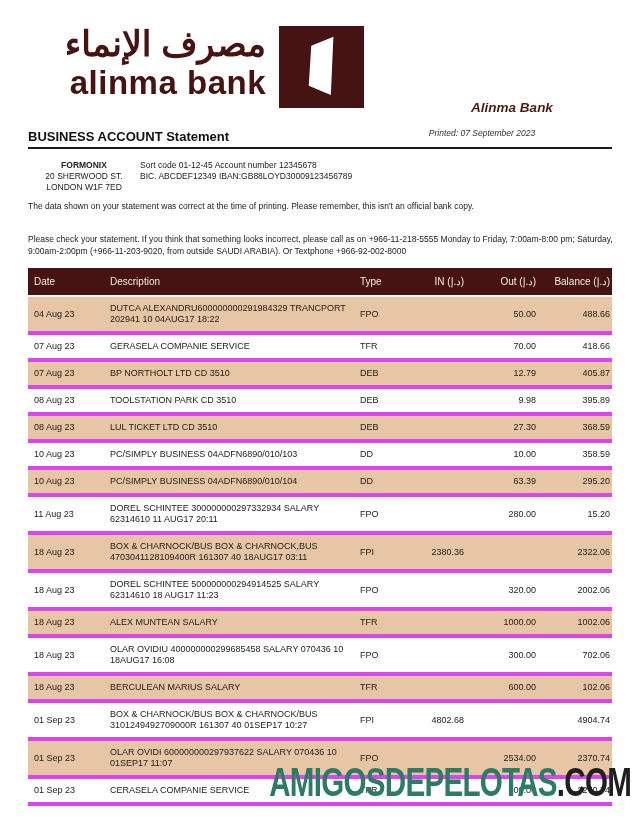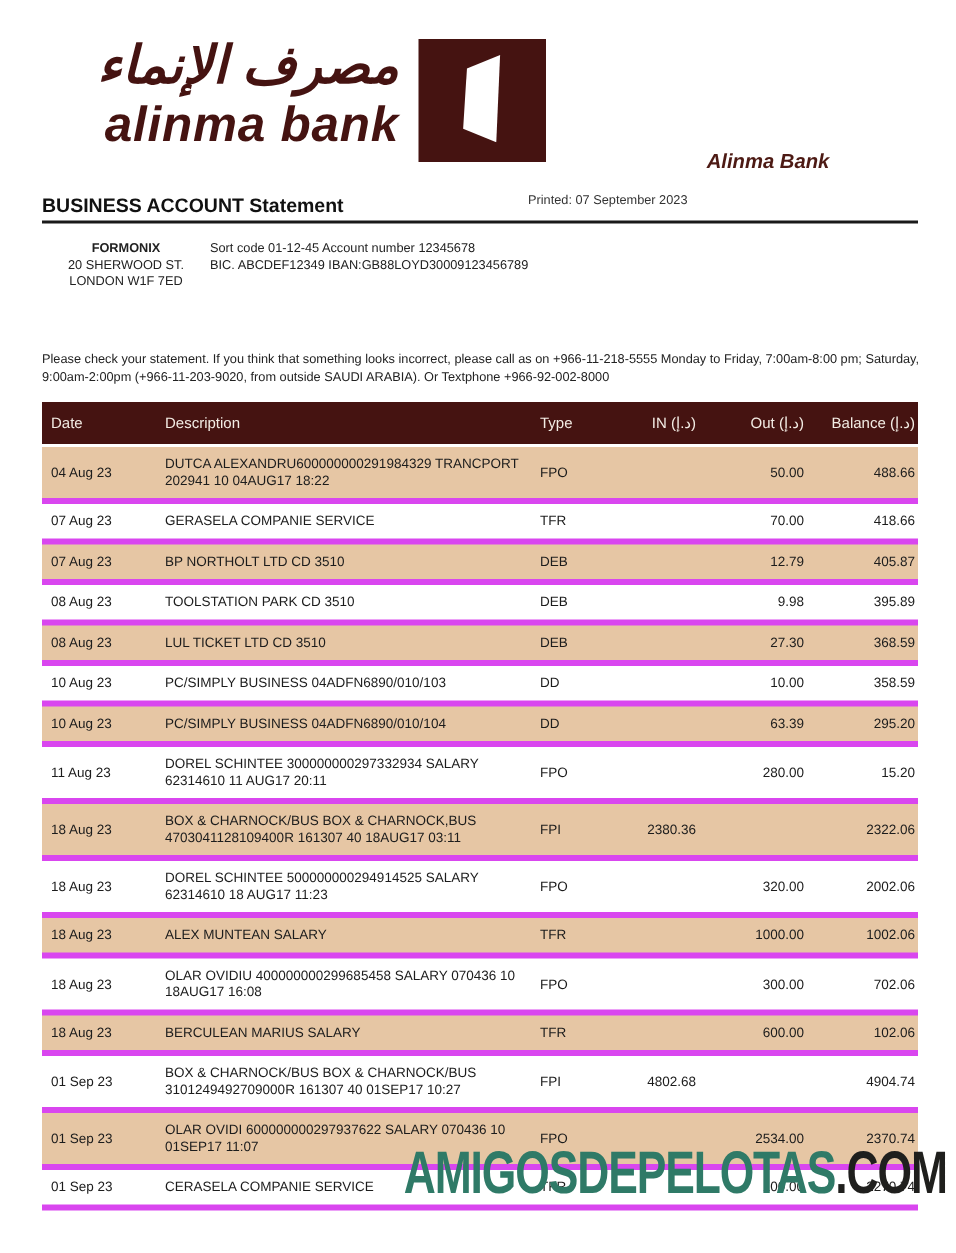--- a/index.html
+++ b/index.html
@@ -8,21 +8,21 @@
   .page {
     position: relative;
     width: 637px;
     height: 835px;
     background: #ffffff;
     overflow: hidden;
   }
 
   
   .brand { position: absolute; top: 24px; left: 28px; display: flex; align-items: flex-start; }
-  .brand-text { width: 238px; text-align: right; color: #451311; margin-right: 13px; font-style: italic; }
+  .brand-text { width: 238px; text-align: right; color: #451311; margin-right: 13px; }
   .brand-arabic {
     font-size: 35px; font-weight: bold; line-height: 40px;
     direction: rtl; letter-spacing: 0;
   }
   .brand-latin {
     font-size: 33px; font-weight: bold; line-height: 38px; letter-spacing: 0.5px;
   }
   .logo-square {
     width: 85px; height: 82px; background: #451311; position: relative; margin-top: 2px;
   }
@@ -30,22 +30,22 @@
     position: absolute; inset: 0; background: #ffffff;
     clip-path: polygon(38% 24%, 64% 13%, 61% 84%, 35% 73%);
   }
 
   
   .right-title {
     position: absolute; top: 100px; right: 25px; width: 200px; text-align: center;
     font-size: 13.5px; font-weight: bold; font-style: italic; color: #4d1a14;
   }
   .printed {
-    position: absolute; top: 128px; right: 25px; width: 260px; text-align: left;
-    font-size: 8.5px; color: #333333;
+    position: absolute; top: 128px; right: 25px; width: 260px; text-align: center;
+    font-size: 8.5px; color: #333333; font-style: italic;
   }
   .statement-heading {
     position: absolute; top: 129px; left: 28px;
     font-size: 13px; font-weight: bold; color: #111111;
   }
   .divider {
     position: absolute; top: 147px; left: 28px; width: 584px; height: 2px; background: #1a1a1a;
   }
 
   
@@ -128,20 +128,21 @@
       <div class="holder-name">FORMONIX</div>
       <div>20 SHERWOOD ST.</div>
       <div>LONDON W1F 7ED</div>
     </div>
     <div class="acct-details">
       <div>Sort code 01-12-45  Account number 12345678</div>
       <div>BIC. ABCDEF12349   IBAN:GB88LOYD30009123456789</div>
     </div>
   </div>
 
+  <div class="notice1">The data shown on your statement was correct at the time of printing. Please remember, this isn't an official bank copy.</div>
   <div class="notice2">Please check your statement. If you think that something looks incorrect, please call as on +966-11-218-5555 Monday to Friday, 7:00am-8:00 pm; Saturday, 9:00am-2:00pm (+966-11-203-9020, from outside SAUDI ARABIA). Or Textphone  +966-92-002-8000</div>
 
   <div class="stmt-table-wrap">
     <table class="stmt">
       <colgroup>
         <col class="c-date">
           <col class="c-desc">
           <col class="c-type">
         <col class="c-in">
           <col class="c-out">

